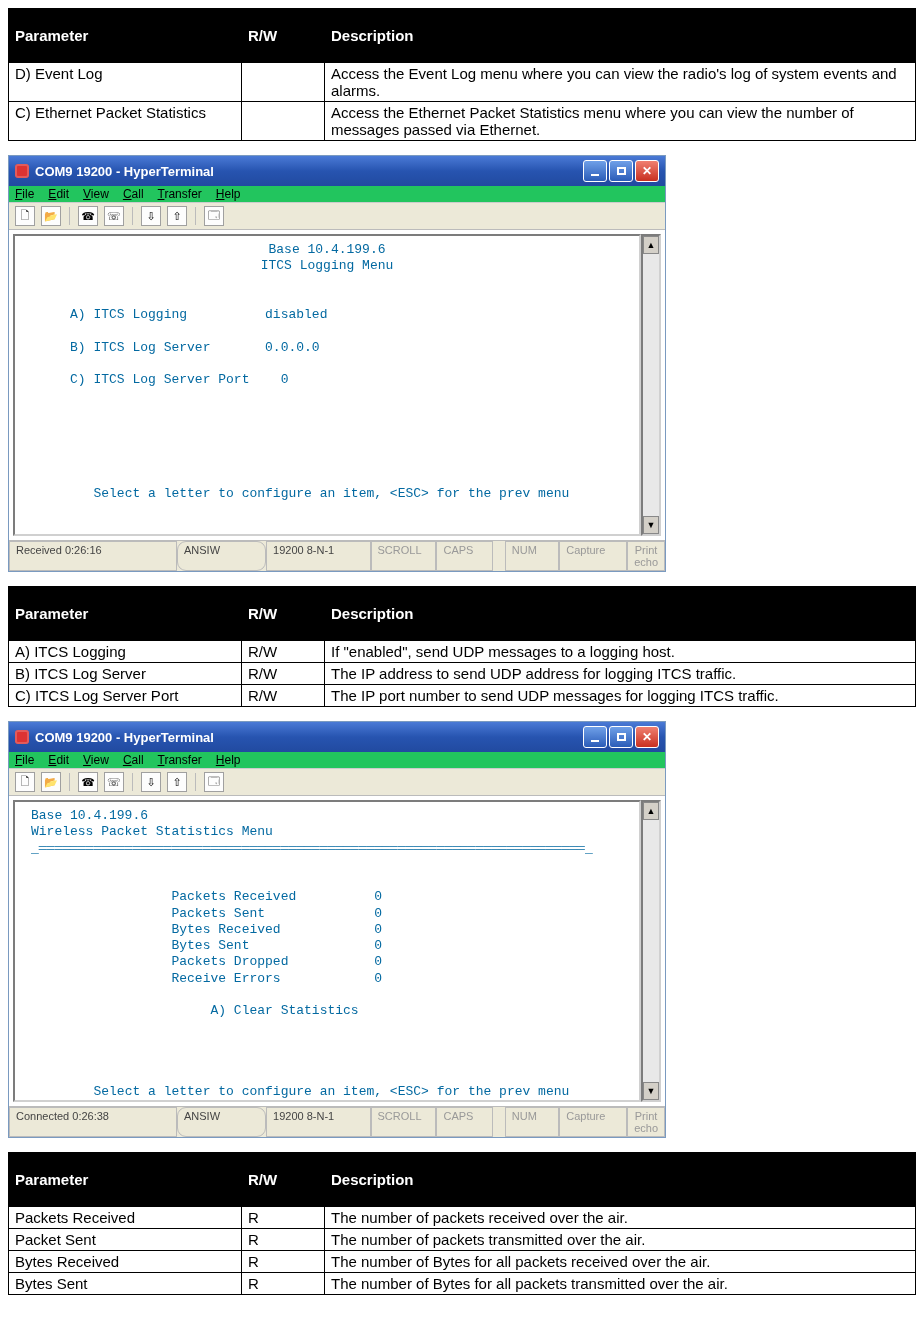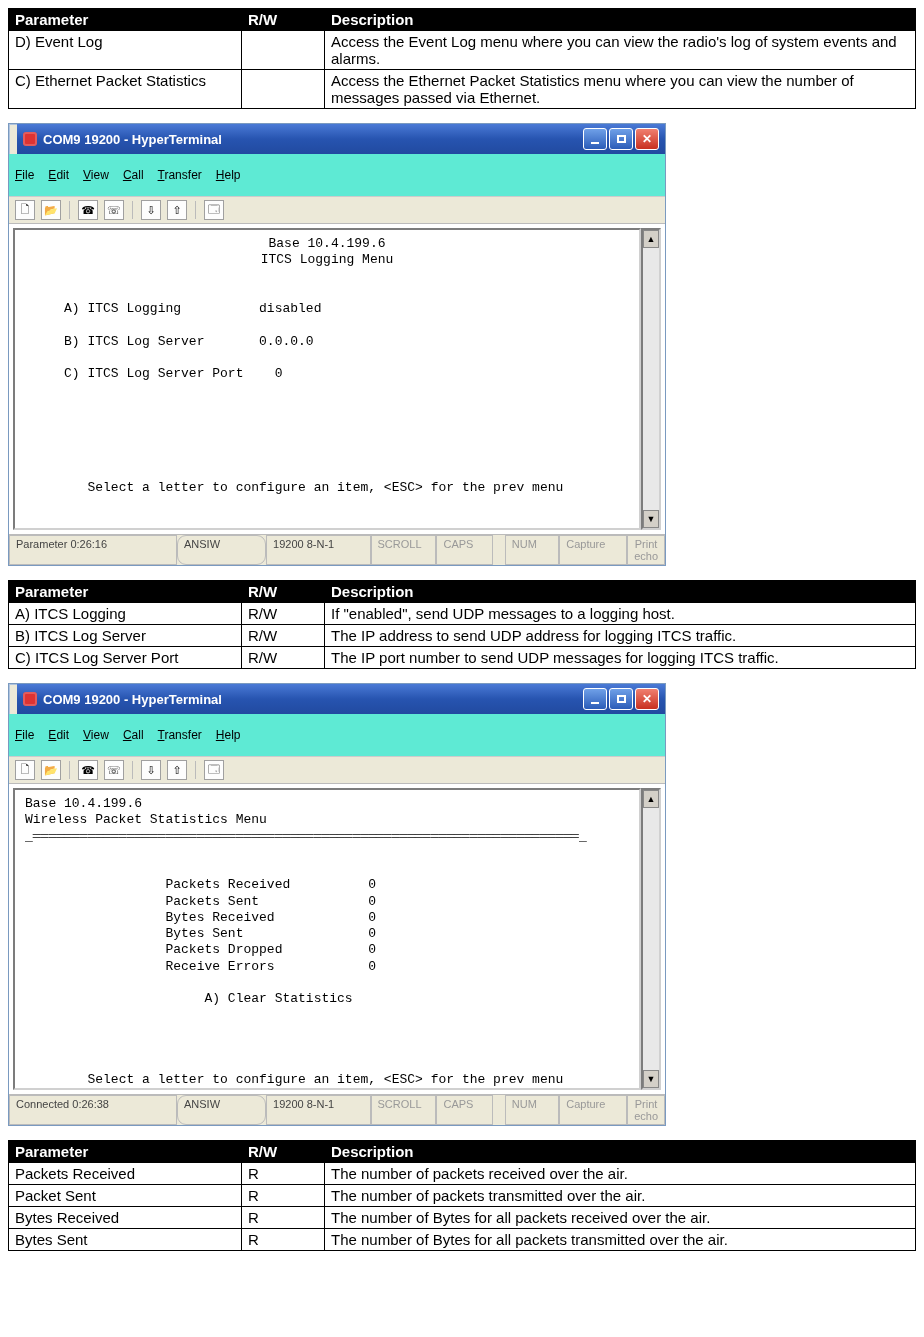--- a/index.html
+++ b/index.html
@@ -13,21 +13,21 @@
   table.param {
     border-collapse: collapse;
     width: 100%;
     margin-bottom: 14px;
   }
   table.param th {
     background: #000;
     color: #fff;
     font-weight: bold;
     text-align: left;
-    padding: 2px 6px;
+    padding: 18px 6px;
     border: 1px solid #000;
     font-size: 15px;
   }
   table.param td {
     border: 1px solid #000;
     padding: 2px 6px;
     vertical-align: top;
     font-size: 15px;
   }
   .col-param { width: 220px; }
@@ -42,42 +42,41 @@
   }
   .titlebar {
     background: linear-gradient(to bottom, #4a7ad6 0%, #2754b0 50%, #214aa0 100%);
     color: #fff;
     padding: 4px 6px;
     font-size: 13px;
     font-weight: bold;
     display: flex;
     align-items: center;
     justify-content: space-between;
-    margin-left: 8px;
   }
   .titlebar .left { display:flex; align-items:center; gap:6px;}
   .titlebar .icon {
     width: 14px; height: 14px; background:#d33; border-radius:3px; display:inline-block;
     box-shadow: inset 0 0 0 2px #fff3;
   }
   .win-btns { display:flex; gap:2px;}
   .win-btn {
     width: 22px; height: 20px; border:1px solid #fff;
     background: linear-gradient(to bottom,#6fa0e8,#2b5cb8);
     border-radius:3px; display:flex; align-items:center; justify-content:center;
     color:#fff; font-size:12px; font-family: Arial;
   }
   .win-btn.close { background: linear-gradient(to bottom,#f08070,#c83020); }
   .win-btn.min::before { content:""; width:8px; height:2px; background:#fff; margin-top:8px;}
   .win-btn.max::before { content:""; width:9px; height:8px; border:2px solid #fff; box-sizing:border-box;}
   .win-btn.close::before { content:"✕"; font-size:12px; font-weight:bold;}
 
   .menubar {
-    background:#5eead4;
-    padding: 14px 6px;
+    background:#22c55e;
+    padding: 1px 6px;
     font-size: 12px;
     color:#000;
     display:flex;
     gap:14px;
     border-bottom:1px solid #ccc;
   }
   .menubar span u { text-decoration: underline; }
   .toolbar {
     background:#ece9d8;
     padding: 3px 6px;
@@ -94,24 +93,24 @@
   .terminal-wrap {
     background:#fff; padding:4px; display:flex;
   }
   .terminal {
     flex:1;
     background:#fff;
     border:2px inset #d0d0d0;
     font-family: "Courier New", monospace;
     font-size: 13px;
     white-space: pre;
-    padding: 6px 10px;
+    padding: 6px 16px;
     height: 286px;
     overflow:hidden;
-    color:#000000;
+    color:#0369a1;
     position:relative;
     line-height:1.25;
   }
   .vscroll {
     width:16px; background:#e8e8e8; border:2px inset #d0d0d0;
     display:flex; flex-direction:column; justify-content:space-between;
   }
   .vscroll .arrow {
     height:16px; background:#d4d0c8; border:1px solid #888;
     display:flex; align-items:center; justify-content:center; font-size:9px;
@@ -208,21 +207,21 @@
 
 
 
         <span>Select a letter to configure an item, &lt;ESC&gt; for the prev menu</span></div>
     <div class="vscroll">
       <div class="arrow">▲</div>
       <div class="arrow">▼</div>
     </div>
   </div>
   <div class="statusbar">
-    <div class="cell c1">Parameter 0:26:16</div>
+    <div class="cell c1">Received 0:26:16</div>
     <div class="cell c2">ANSIW</div>
     <div class="cell c3">19200 8-N-1</div>
     <div class="cell c4 dim">SCROLL</div>
     <div class="cell c5 dim">CAPS</div>
     <div class="cell c6 dim">NUM</div>
     <div class="cell c7 dim">Capture</div>
     <div class="cell c8 dim">Print echo</div>
   </div>
 </div>
 

